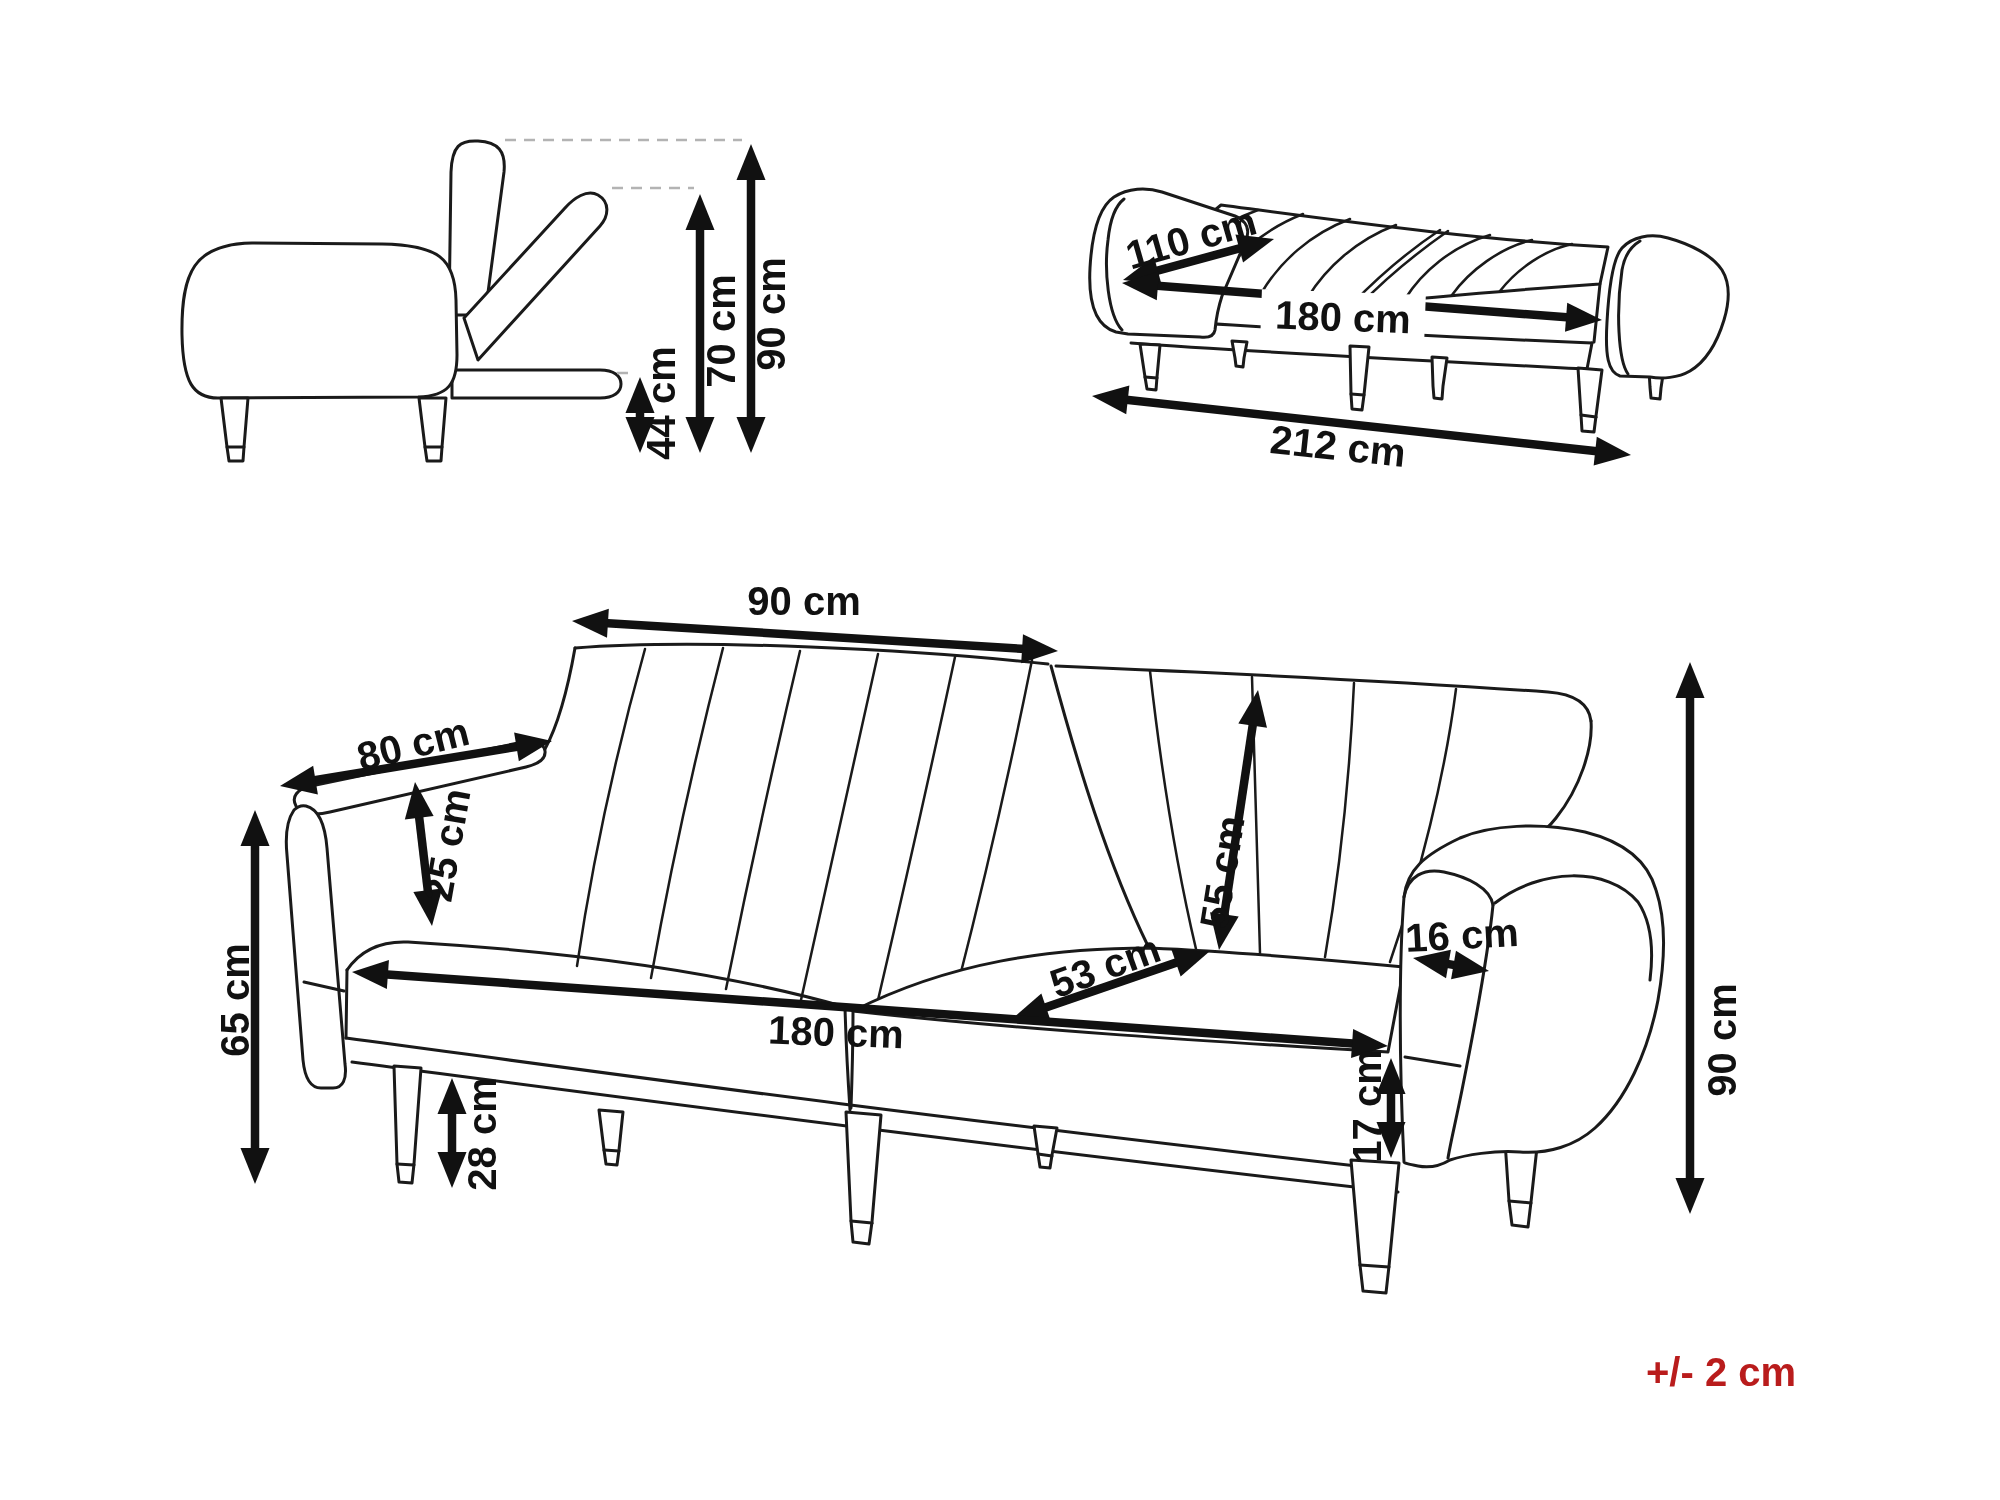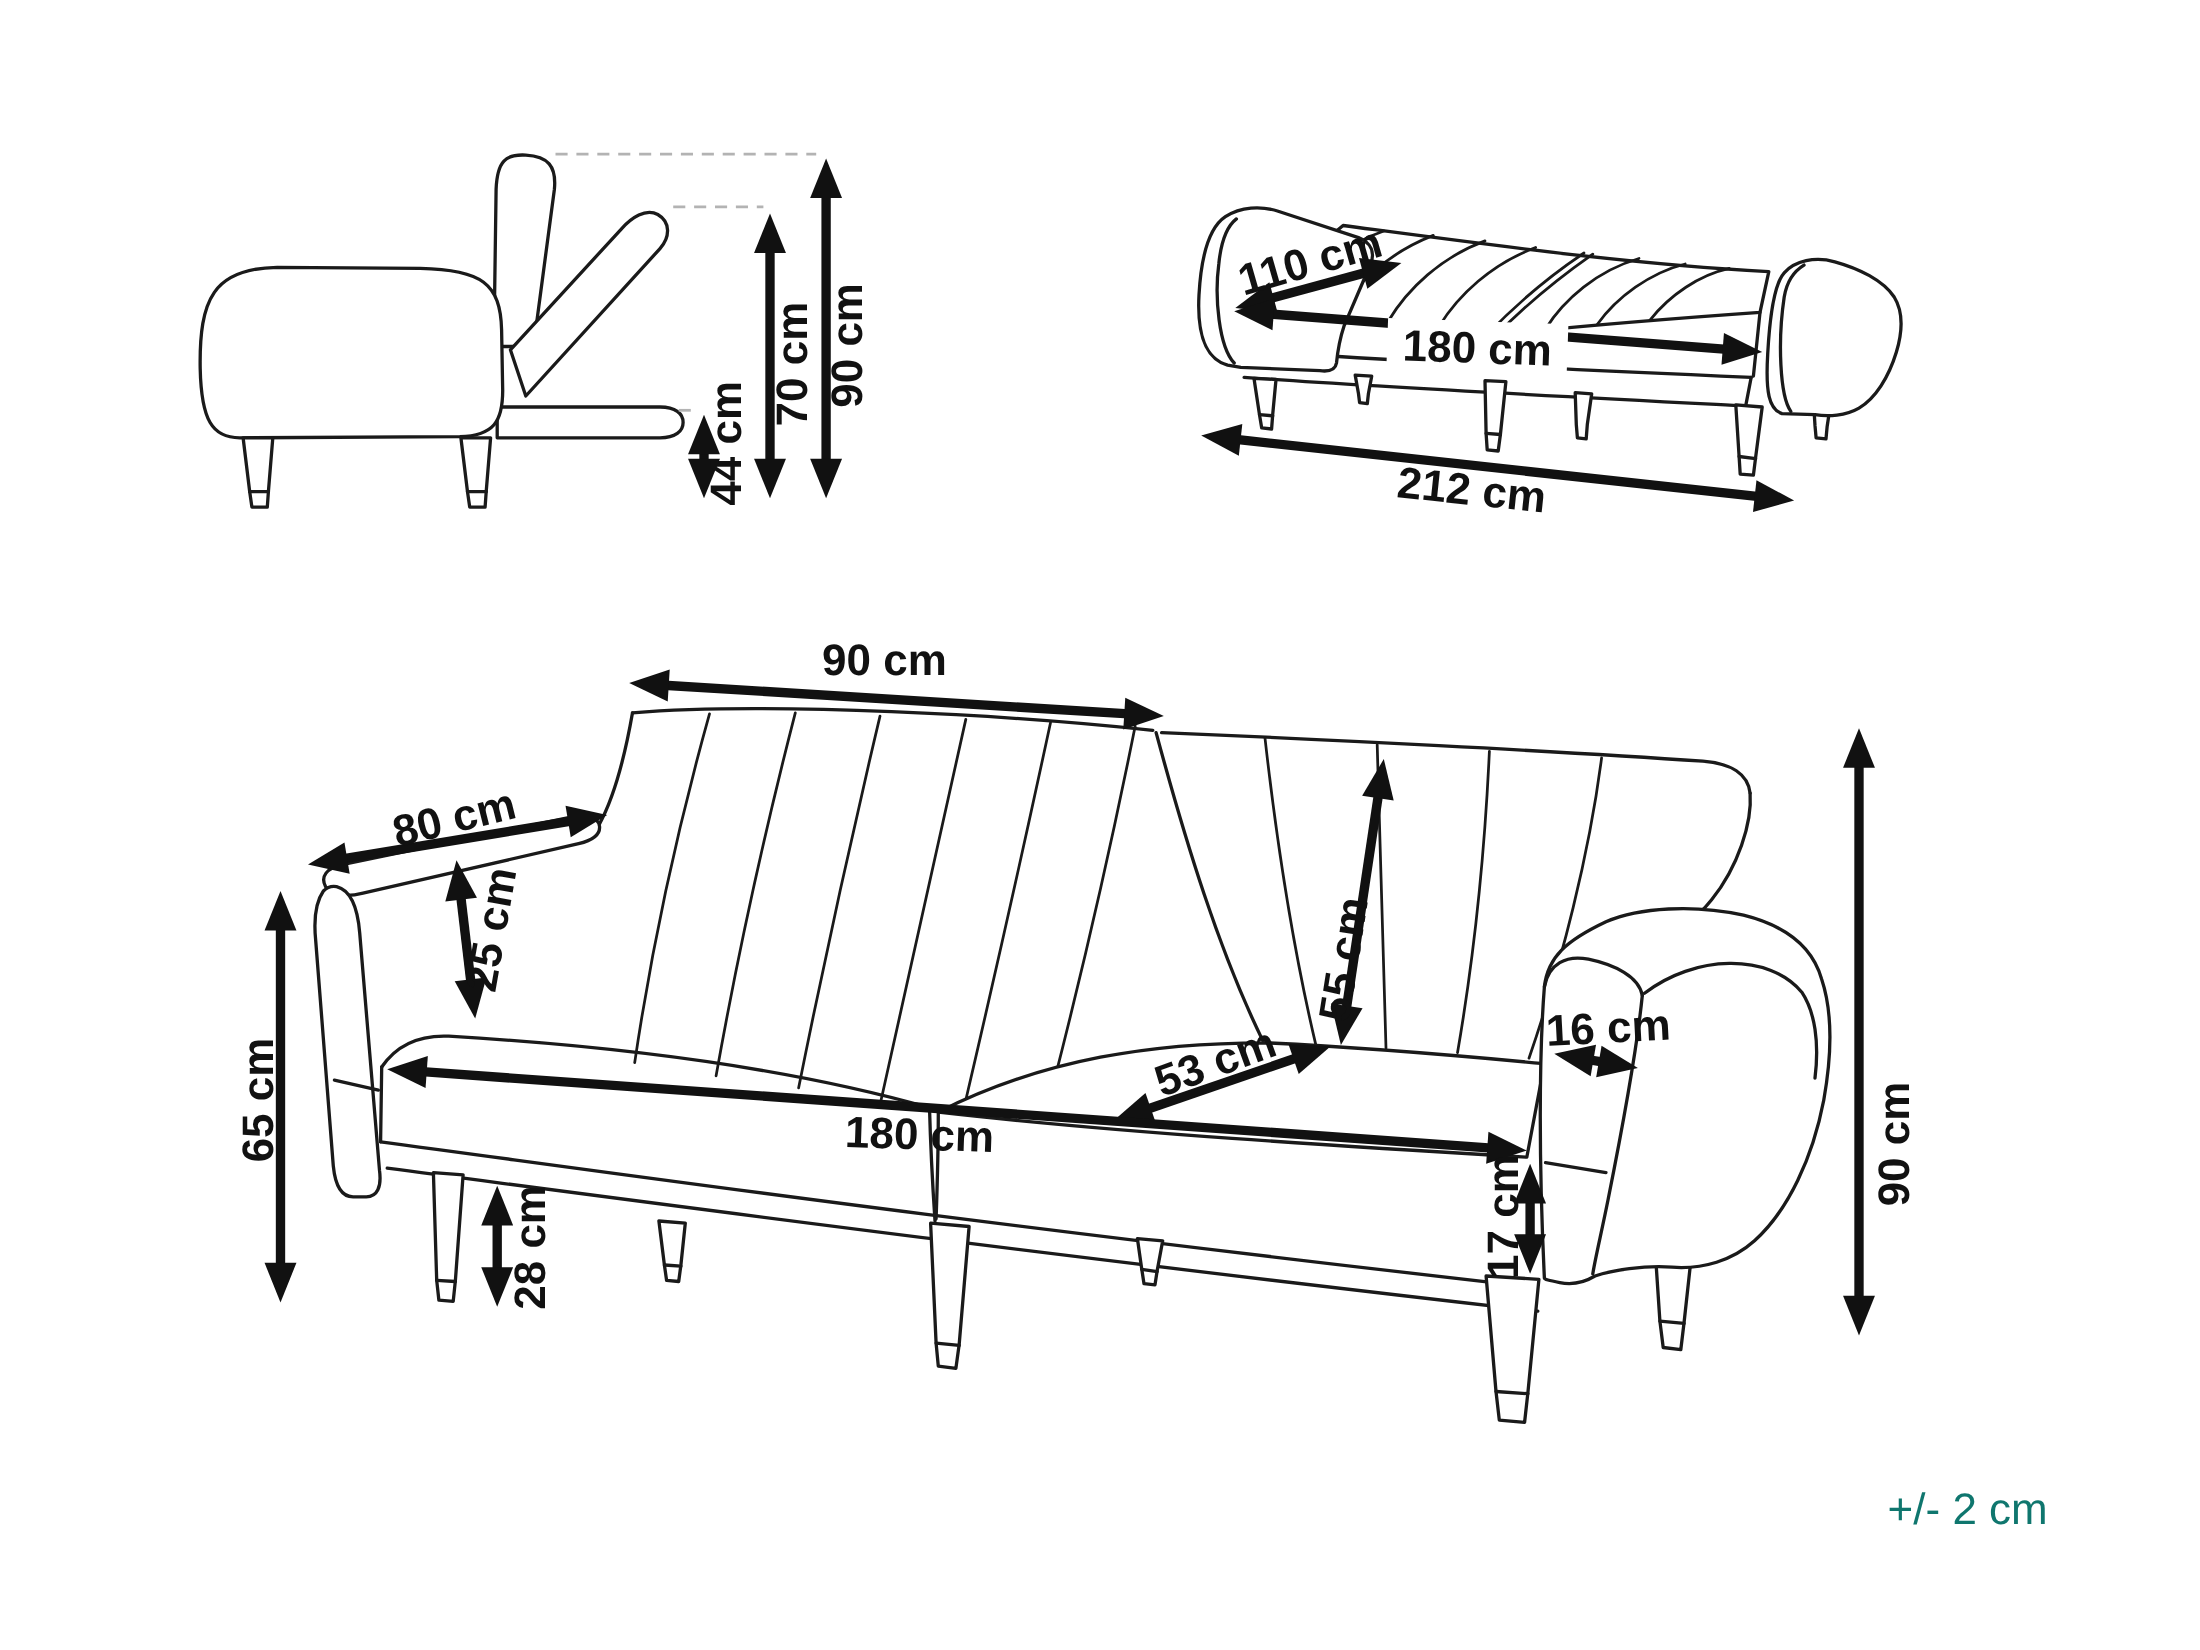--- a/index.html
+++ b/index.html
@@ -9,22 +9,22 @@
     background:#ffffff;
     font-family:"Liberation Sans","DejaVu Sans",sans-serif;
     overflow:hidden;
   }
   svg{position:absolute;left:0;top:0;}
   .outline{fill:none;stroke:#1a1a1a;stroke-width:3;stroke-linecap:round;stroke-linejoin:round;}
   .outline-fill{fill:#ffffff;stroke:#1a1a1a;stroke-width:3;stroke-linecap:round;stroke-linejoin:round;}
   .channel{fill:none;stroke:#1a1a1a;stroke-width:2.5;stroke-linecap:round;}
   .dim-label{font-family:"Liberation Sans","DejaVu Sans",sans-serif;font-weight:700;fill:#111111;}
   .tolerance-note{
-    position:absolute;left:1716px;top:1350px;
-    font-size:40px;font-weight:400;color:#0f766e;white-space:nowrap;
+    position:absolute;left:1646px;top:1350px;
+    font-size:40px;font-weight:700;color:#b91c1c;white-space:nowrap;
   }
 </style>
 </head>
 <body>
 
 <div class="stage">
   <svg width="2000" height="1500" viewBox="0 0 2000 1500">
 
     <g>
 

